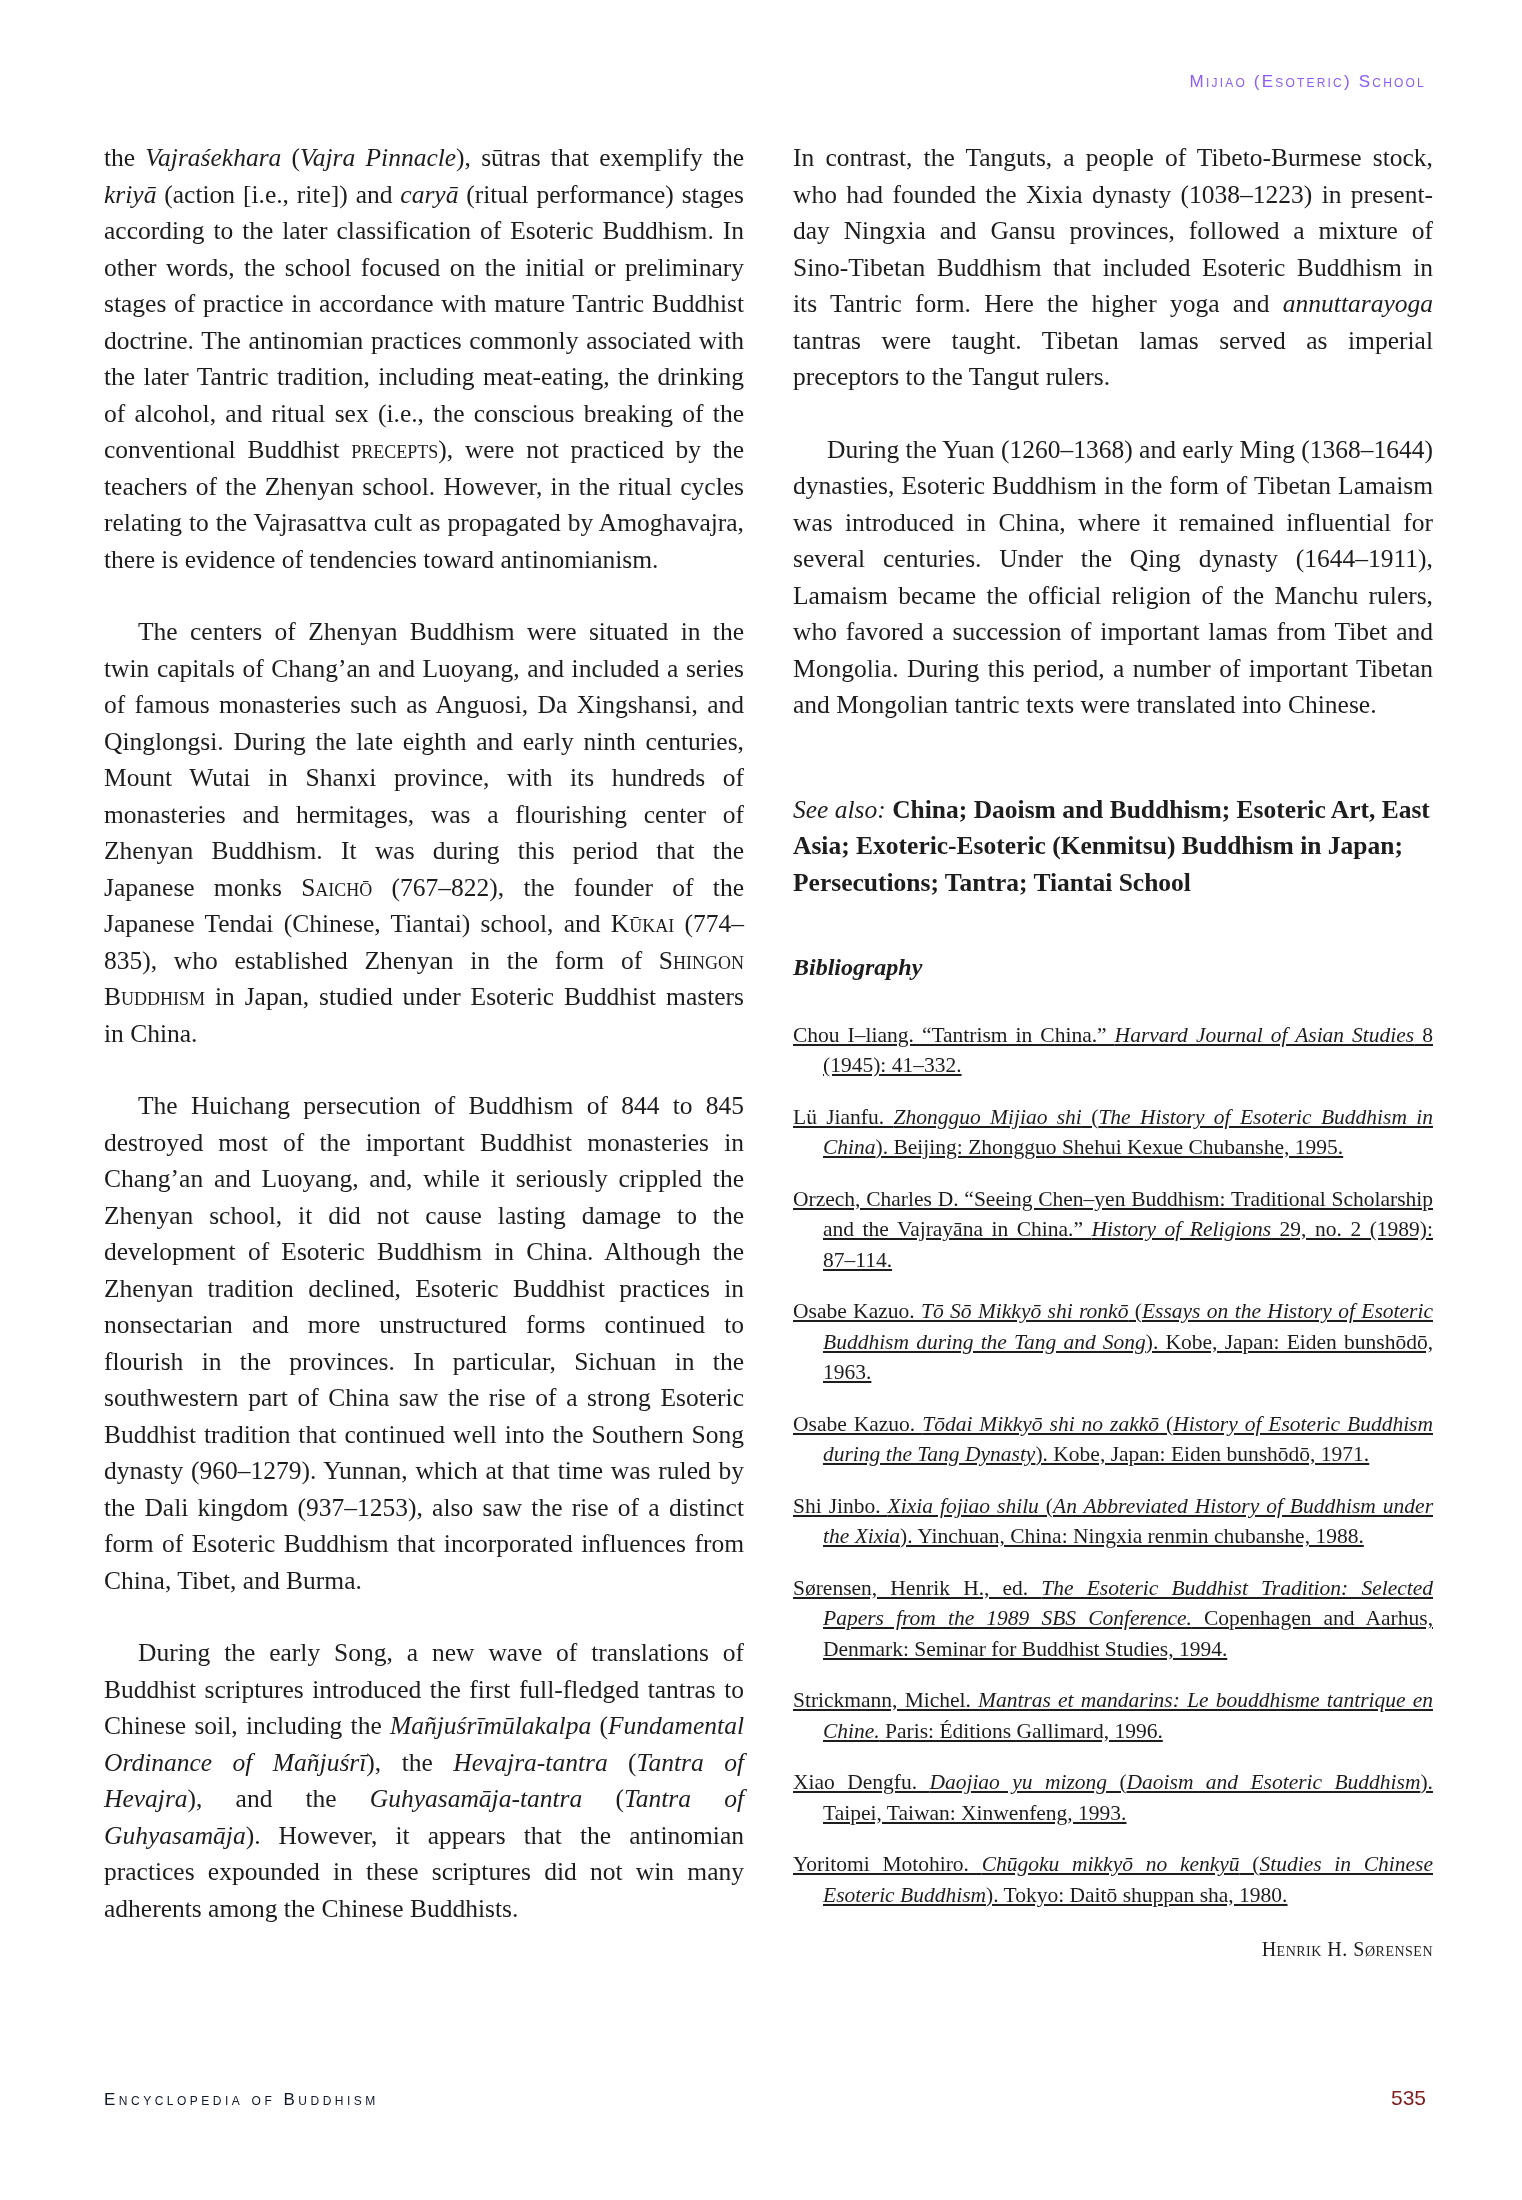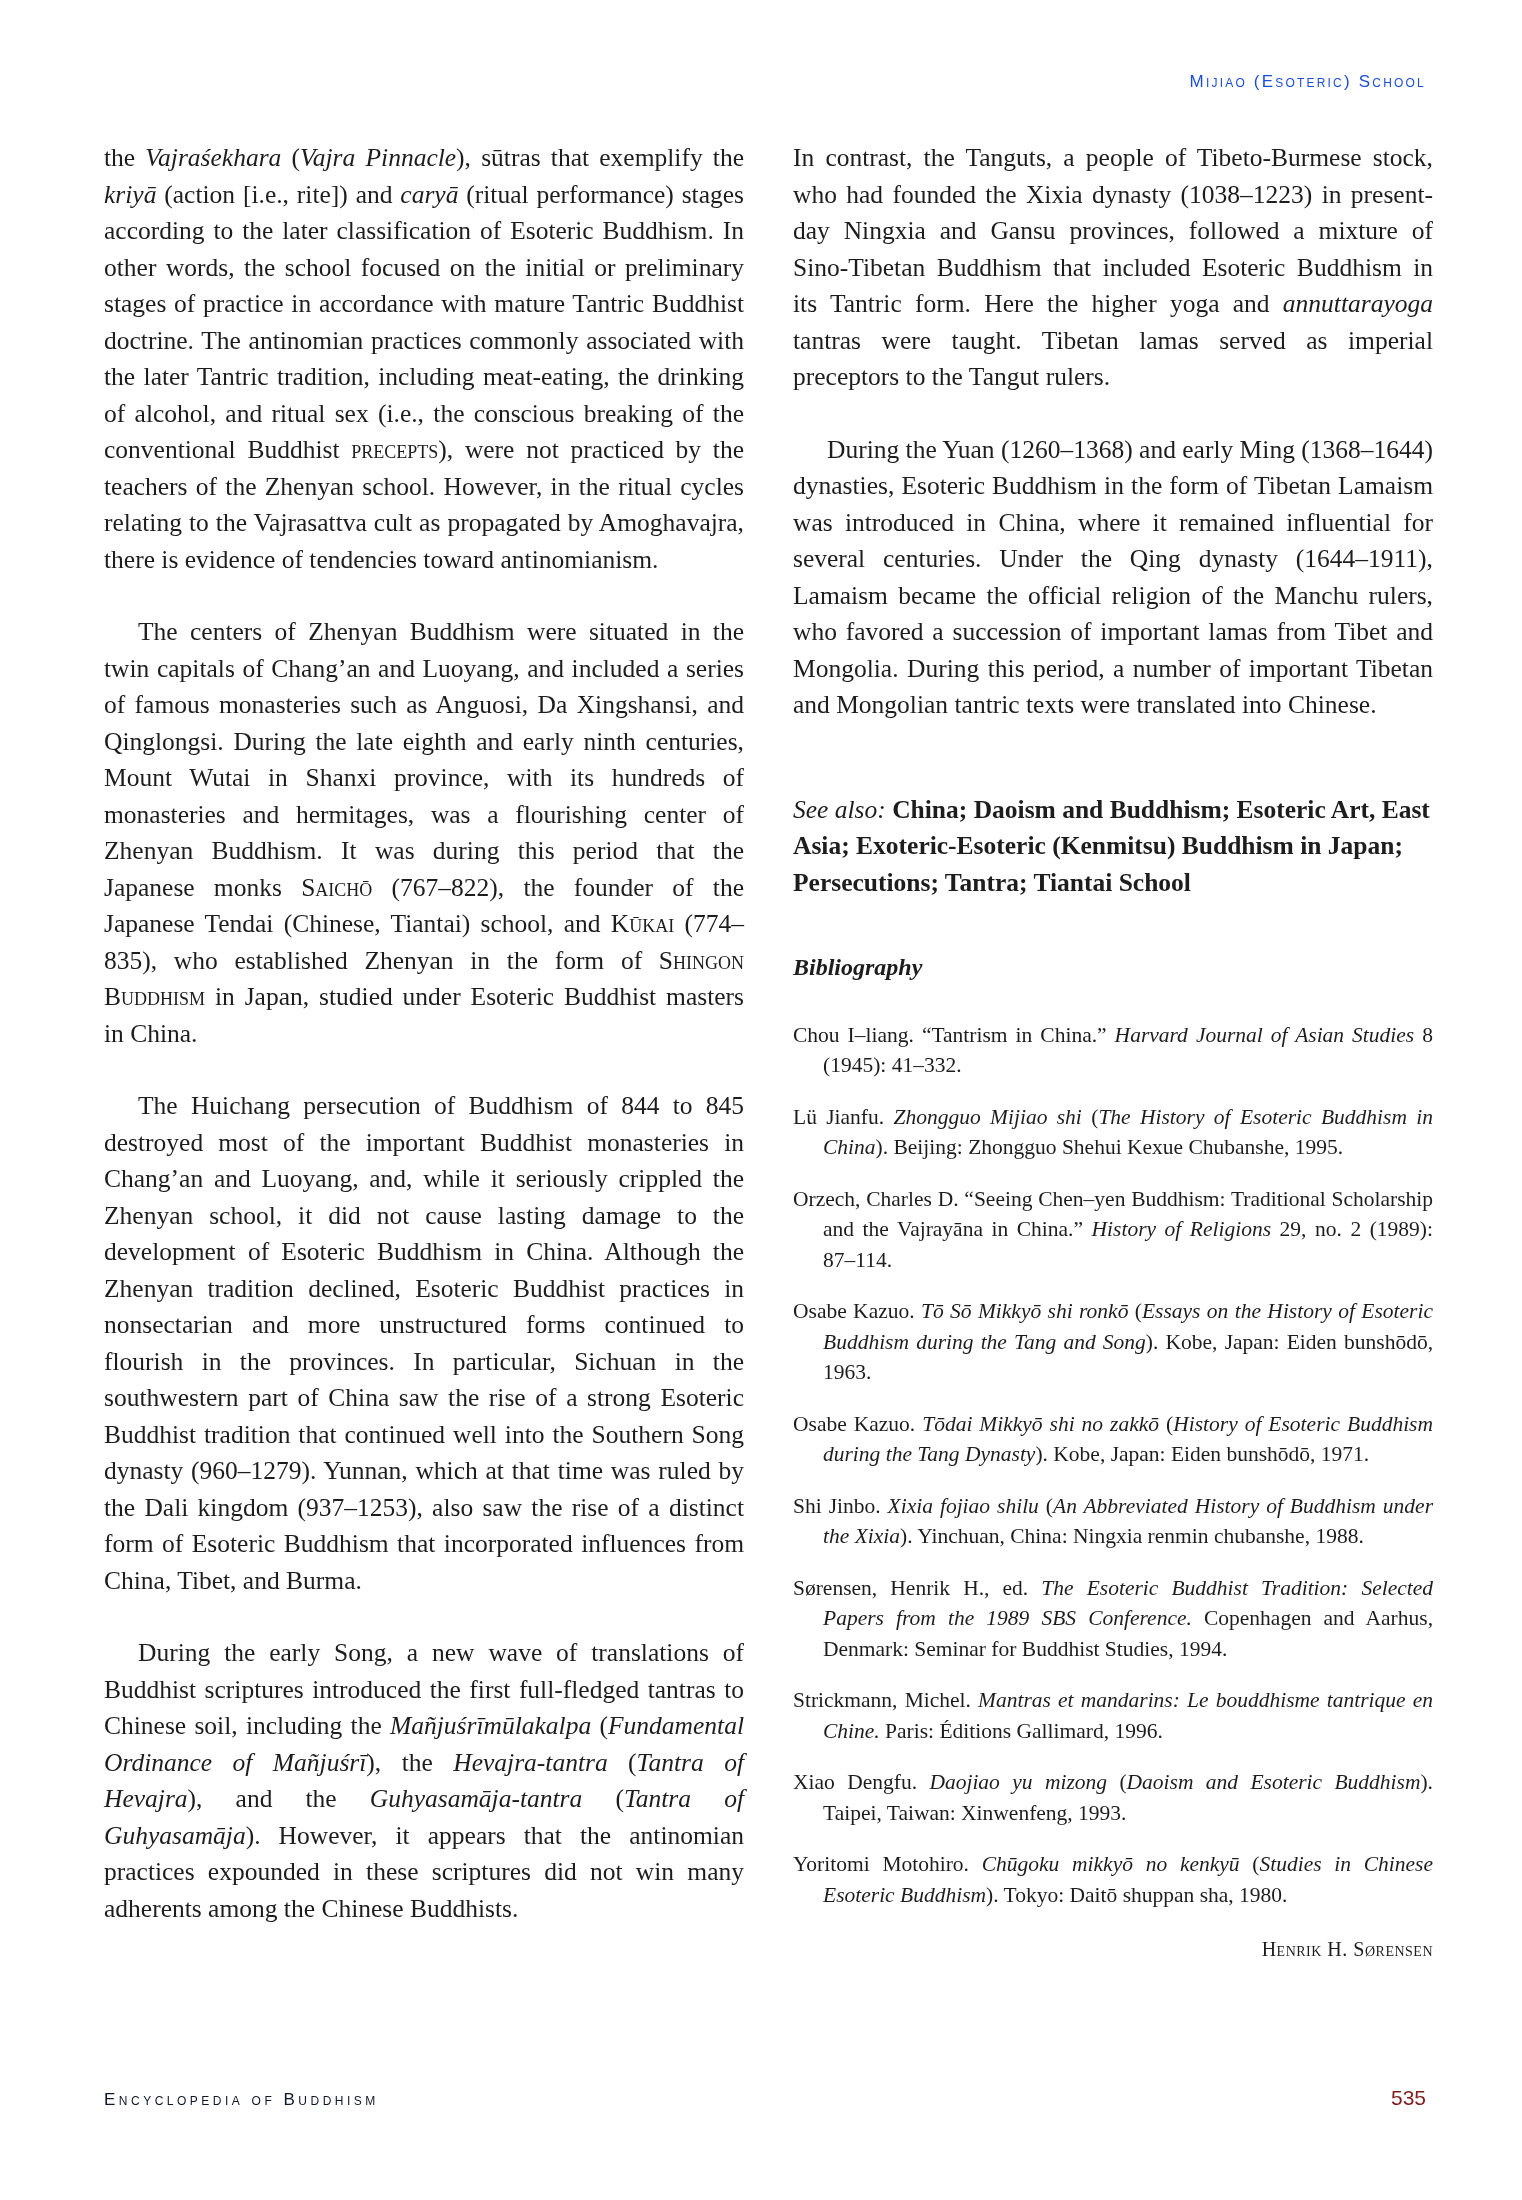--- a/index.html
+++ b/index.html
@@ -4,39 +4,39 @@
   <style>
     html, body { margin: 0; padding: 0; background: #ffffff; }
     body {
       width: 1522px; height: 2200px; position: relative; overflow: hidden;
       font-family: "Liberation Serif", "DejaVu Serif", serif;
       color: #1d1d1d;
     }
     .running-head {
       position: absolute; top: 72px; right: 96px;
       font-family: "Liberation Sans", "DejaVu Sans", sans-serif;
-      font-size: 17px; letter-spacing: 2.2px; color: #1d4ed8;
+      font-size: 17px; letter-spacing: 2.2px; color: #8b5cf6;
       font-variant: small-caps;
     }
     .col {
       position: absolute; top: 140px; width: 640px;
       font-size: 25.5px; line-height: 36.5px;
       text-align: justify; hyphens: manual;
     }
     .col-left { left: 104px; }
     .col-right { left: 793px; }
     .col p { margin: 0 0 36px 0; text-indent: 34px; }
     .col p.first { text-indent: 0; }
     i { font-style: italic; }
     .sc { font-variant: small-caps; }
     .seealso { margin-top: 68px; font-size: 25.5px; line-height: 36.5px; text-align: left; }
     .seealso .lbl { font-style: italic; }
     .seealso .links { font-weight: bold; }
     .biblio-head { margin: 48px 0 34px 0; font-style: italic; font-weight: bold; font-size: 24px; }
-    .bib { font-size: 21.5px; line-height: 30.5px; text-align: justify; }
+    .bib { font-size: 21.5px; line-height: 30.5px; text-align: justify; text-decoration: underline; }
     .bib .entry { margin: 0 0 21px 0; padding-left: 30px; text-indent: -30px; }
     .author-sig { text-align: right; font-variant: small-caps; font-size: 20px; margin-top: 16px; letter-spacing: 0.5px; }
     .footer-left {
       position: absolute; top: 2090px; left: 104px;
       font-family: "Liberation Sans", "DejaVu Sans", sans-serif;
       font-size: 17px; letter-spacing: 3.5px; font-variant: small-caps; color: #0f172a;
     }
     .footer-right {
       position: absolute; top: 2086px; right: 96px;
       font-family: "Liberation Sans", "DejaVu Sans", sans-serif;

